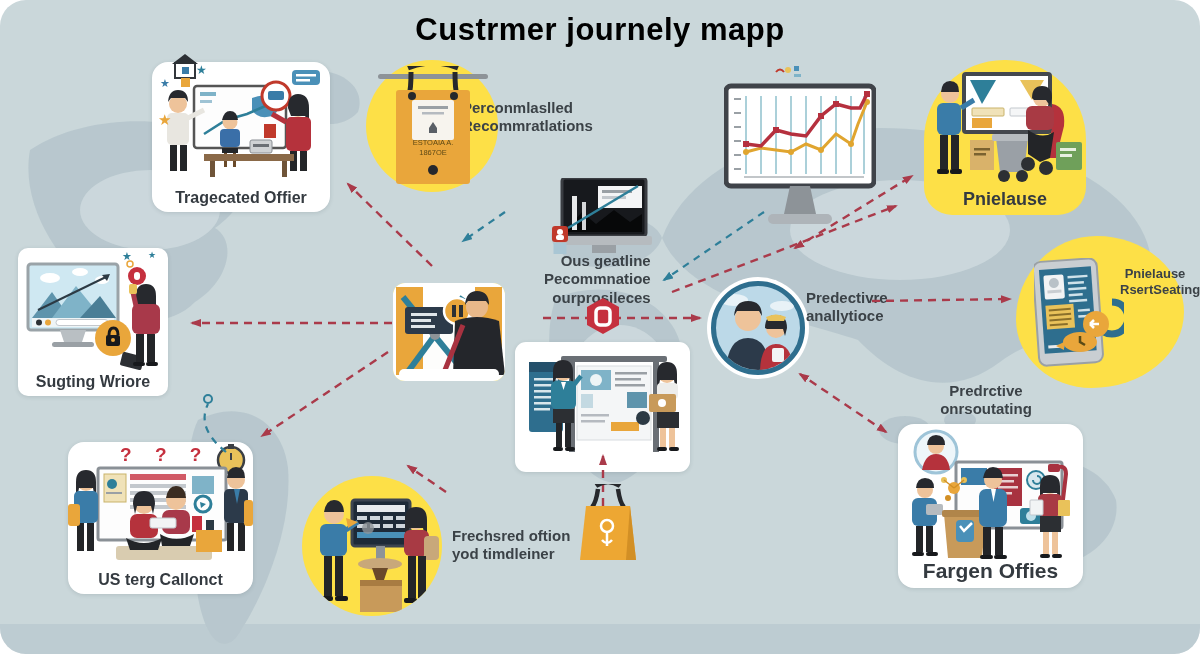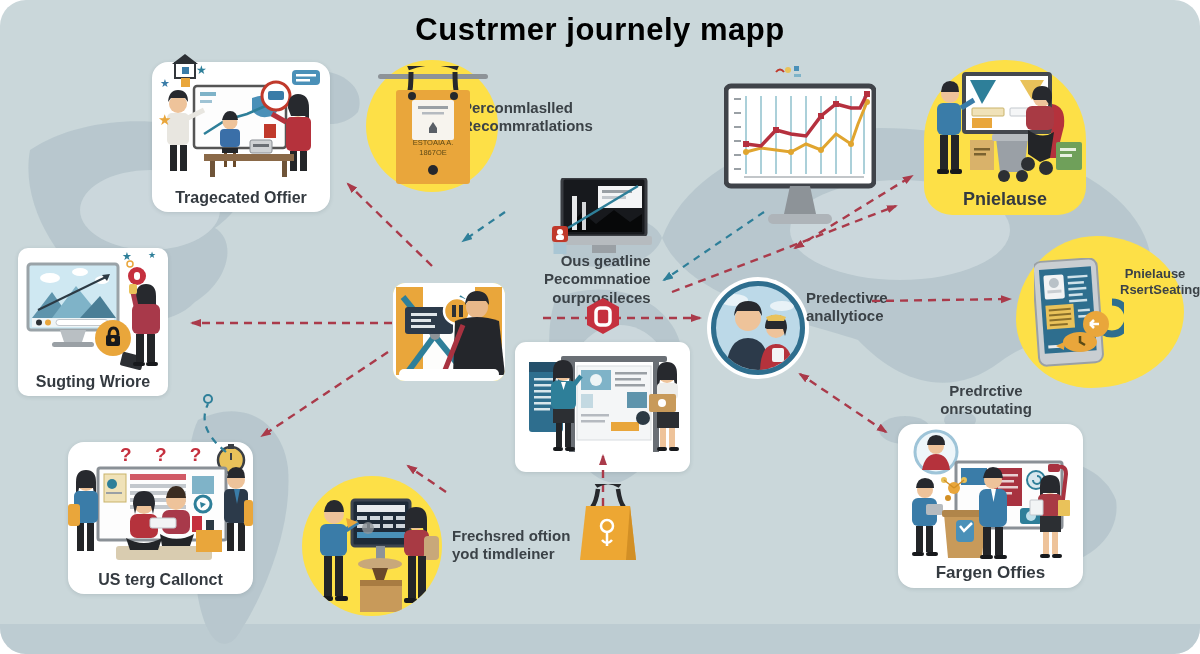--- a/index.html
+++ b/index.html
@@ -599,16 +599,16 @@
       <path d="M142,62 q0,-11 10,-11 q10,0 10,11 l0,20 l-3,-13 l-14,0 l-3,13 Z" fill="#27292e"></path>
       <rect x="140" y="70" width="24" height="22" rx="5" fill="#a83a44"></rect>
       <rect x="132" y="76" width="13" height="15" rx="1" fill="#f2f4f5" stroke="#c3c8cd"></rect>
       <rect x="160" y="76" width="12" height="16" rx="1" fill="#e9c25a"></rect>
       <rect x="142" y="92" width="21" height="16" fill="#2c2f33"></rect>
       <rect x="145" y="108" width="6" height="22" fill="#eec39a"></rect>
         <rect x="154" y="108" width="6" height="22" fill="#eec39a"></rect>
       <rect x="142" y="130" width="10" height="4" rx="2" fill="#17191c"></rect>
         <rect x="154" y="130" width="10" height="4" rx="2" fill="#17191c"></rect>
     </svg>
-    <div class="card-label" style="font-size:17px;">Fargen Offies</div>
+    <div class="card-label" style="font-size:21px;">Fargen Offies</div>
   </div>
 
 </div>
 
 </body></html>

